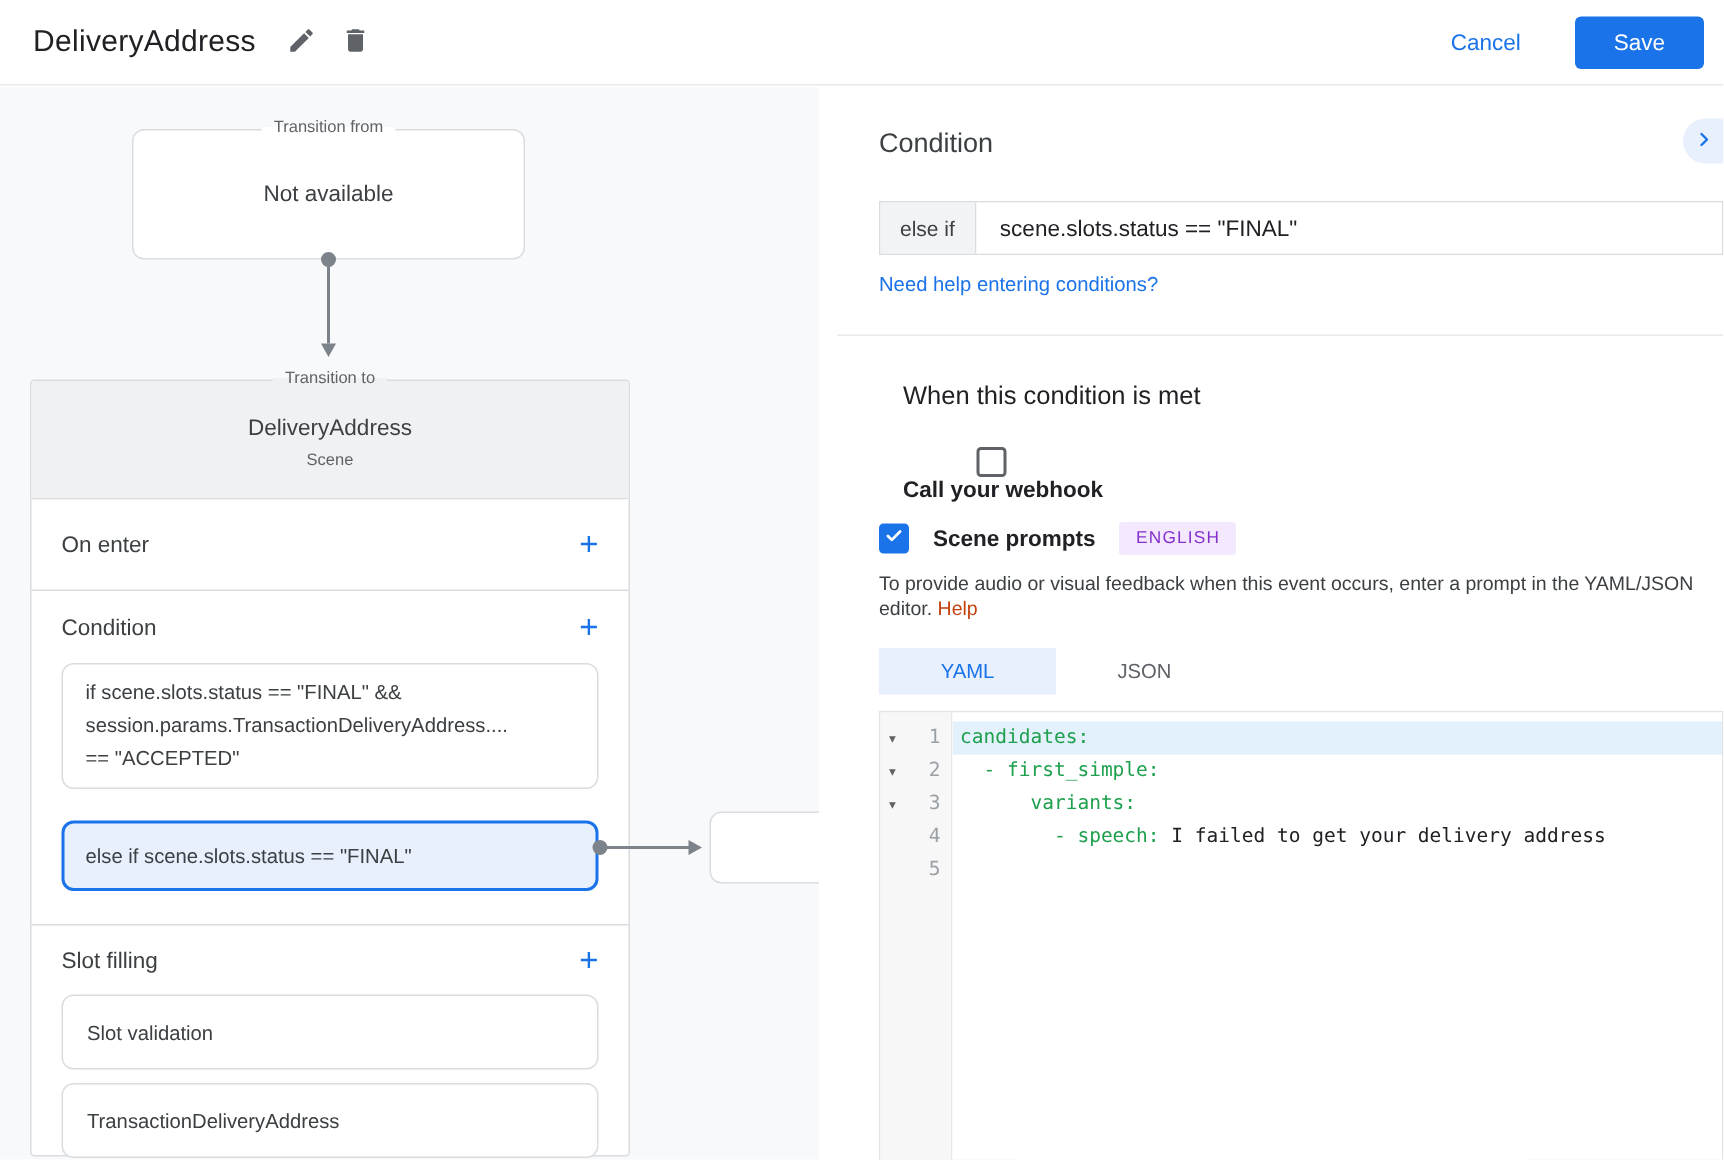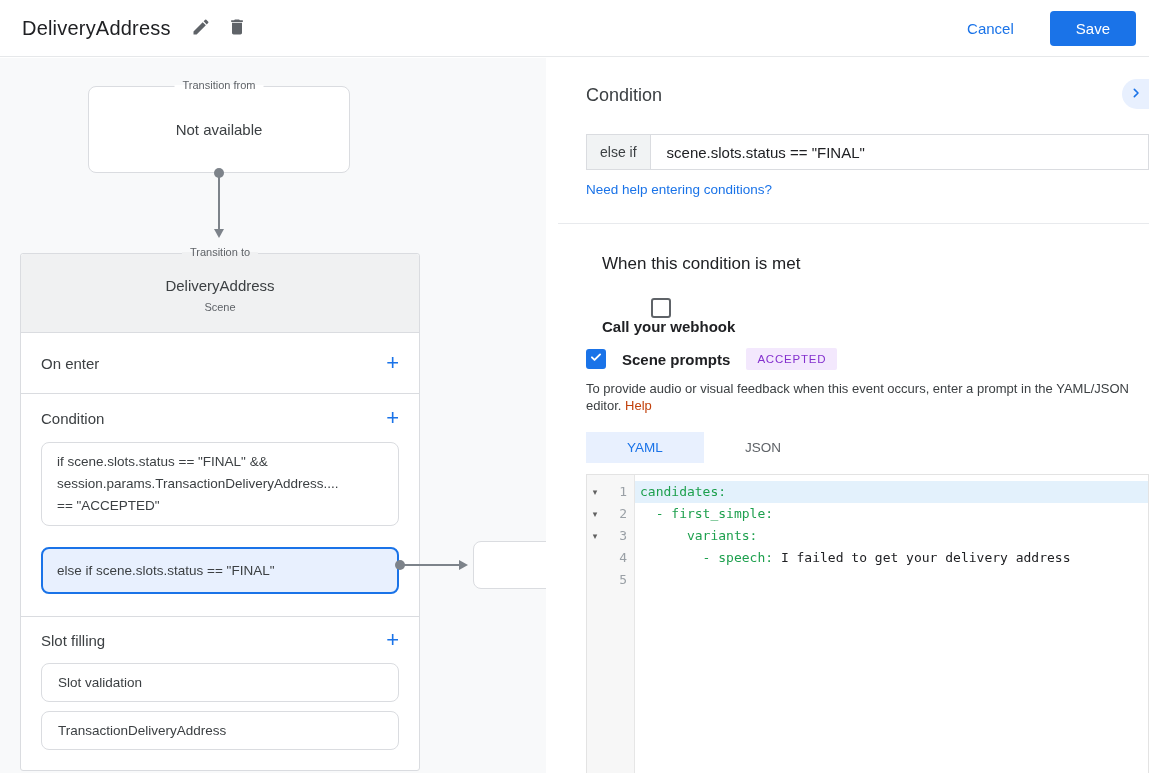--- a/index.html
+++ b/index.html
@@ -57,21 +57,21 @@
 
   .cond-section { border-bottom: 1px solid #dadce0; padding: 0 20px 22px; }
   .cond-label-row { height: 48px; display: flex; align-items: center; justify-content: space-between; }
   .cond-box { border: 1px solid #dadce0; border-radius: 8px; background: #fff; padding: 8px 15px;
     font-size: 13.5px; color: #3c4043; line-height: 22px; cursor: pointer; }
   .cond-box.selected { margin-top: 21px; border: 2px solid #1a73e8; background: #e8f0fe; height: 47px;
     display: flex; align-items: center; padding: 0 14px; }
 
   .slot-section { padding: 0 20px; }
   .slot-label-row { height: 46px; display: flex; align-items: center; justify-content: space-between; }
-  .slot-box { height: 39px; border: 1px solid #dadce0; border-radius: 8px; background: #fff; display: flex;
+  .slot-box { height: 50px; border: 1px solid #dadce0; border-radius: 8px; background: #fff; display: flex;
     align-items: center; padding: 0 16px; font-size: 13.5px; color: #3c4043; margin-bottom: 9px; cursor: pointer; }
 
   .target-box { position: absolute; left: 473px; top: 483px; width: 100px; height: 48px; background: #fff;
     border: 1px solid #dadce0; border-radius: 8px; }
 
   
   .panel { position: relative; flex: 1; height: 716px; background: #fff; }
   .panel-title { position: absolute; left: 28px; top: 27px; font-size: 18px; color: #3c4043; font-weight: 400; }
   .collapse-btn { position: absolute; right: 0; top: 21px; width: 27px; height: 30px; background: #e8f0fe;
     border: none; border-radius: 15px 0 0 15px; cursor: pointer; display: flex; align-items: center; }
@@ -240,21 +240,21 @@
 
     <div class="check-row row-prompts">
       <div class="checkbox checked">
         <span>
           <svg width="14" height="14" viewBox="0 0 24 24" fill="none" stroke="#ffffff" stroke-width="3.2" stroke-linecap="round" stroke-linejoin="round">
               <path d="M5 12.5l4.5 4.5L19 7.5"></path>
             </svg>
         </span>
       </div>
       <span class="check-label">Scene prompts</span>
-      <span class="lang-badge">ACCEPTED</span>
+      <span class="lang-badge">ENGLISH</span>
     </div>
 
     <div class="prompt-desc">
       <span>To provide audio or visual feedback when this event occurs, enter a prompt in the YAML/JSON editor.</span>
       <a class="inline-link">Help</a>
     </div>
 
     <div class="tabs">
       <div class="tab active">YAML</div>
       <div class="tab">JSON</div>

